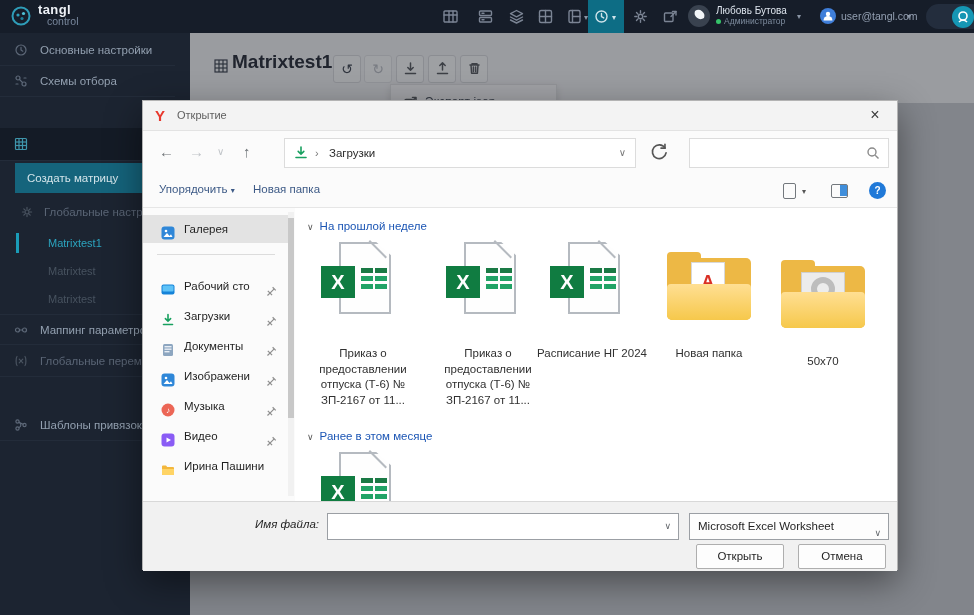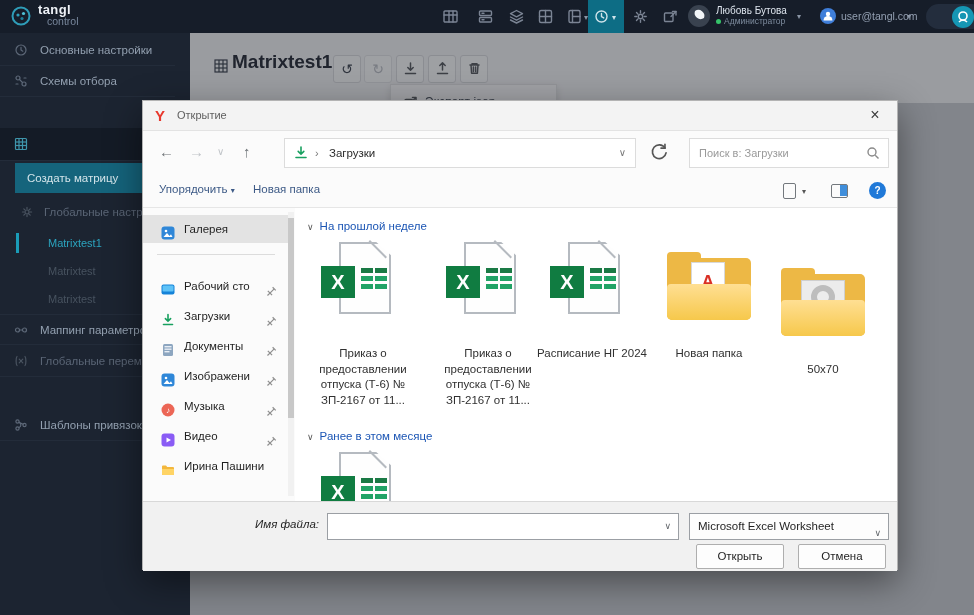--- a/index.html
+++ b/index.html
@@ -394,21 +394,20 @@
       <span class="abs" style="left:505px;top:10px;width:24px;height:24px;">
         <svg viewBox="0 0 24 24" width="22" height="22">
             <g fill="none" stroke="#555" stroke-width="1.8" stroke-linecap="round">
               <path d="M18.5 7.5A7.5 7.5 0 1 0 19.7 13"></path>
               <polyline points="18.5 3.5 18.5 7.8 14.2 7.8"></polyline>
             </g>
           </svg>
       </span>
 
       <div class="searchbox">
-        <span class="ph">Поиск в: Загрузки</span>
         <span class="abs" style="right:8px;top:7px;width:14px;height:14px;">
           <svg viewBox="0 0 14 14" width="14" height="14">
               <g fill="none" stroke="#8a8a8a" stroke-width="1.4">
                 <circle cx="6" cy="6" r="4"></circle>
                 <line x1="9.2" y1="9.2" x2="12.5" y2="12.5"></line>
               </g>
             </svg>
         </span>
       </div>
     </div>
@@ -598,21 +597,21 @@
         <div class="fitem" style="left:358px;top:32px;">
           <div class="fold-ic">
             <div class="tab"></div>
               <div class="back"></div>
             <div class="pdfpage"><span class="a">A</span></div>
             <div class="front"></div>
           </div>
           <div class="fname">Новая папка</div>
         </div>
 
-        <div class="fitem" style="left:472px;top:48px;">
+        <div class="fitem" style="left:472px;top:40px;">
           <div class="fold-ic">
             <div class="tab"></div>
               <div class="back"></div>
             <div class="photo">
                 <div class="cd"></div>
               </div>
             <div class="front"></div>
           </div>
           <div class="fname">50x70</div>
         </div>

